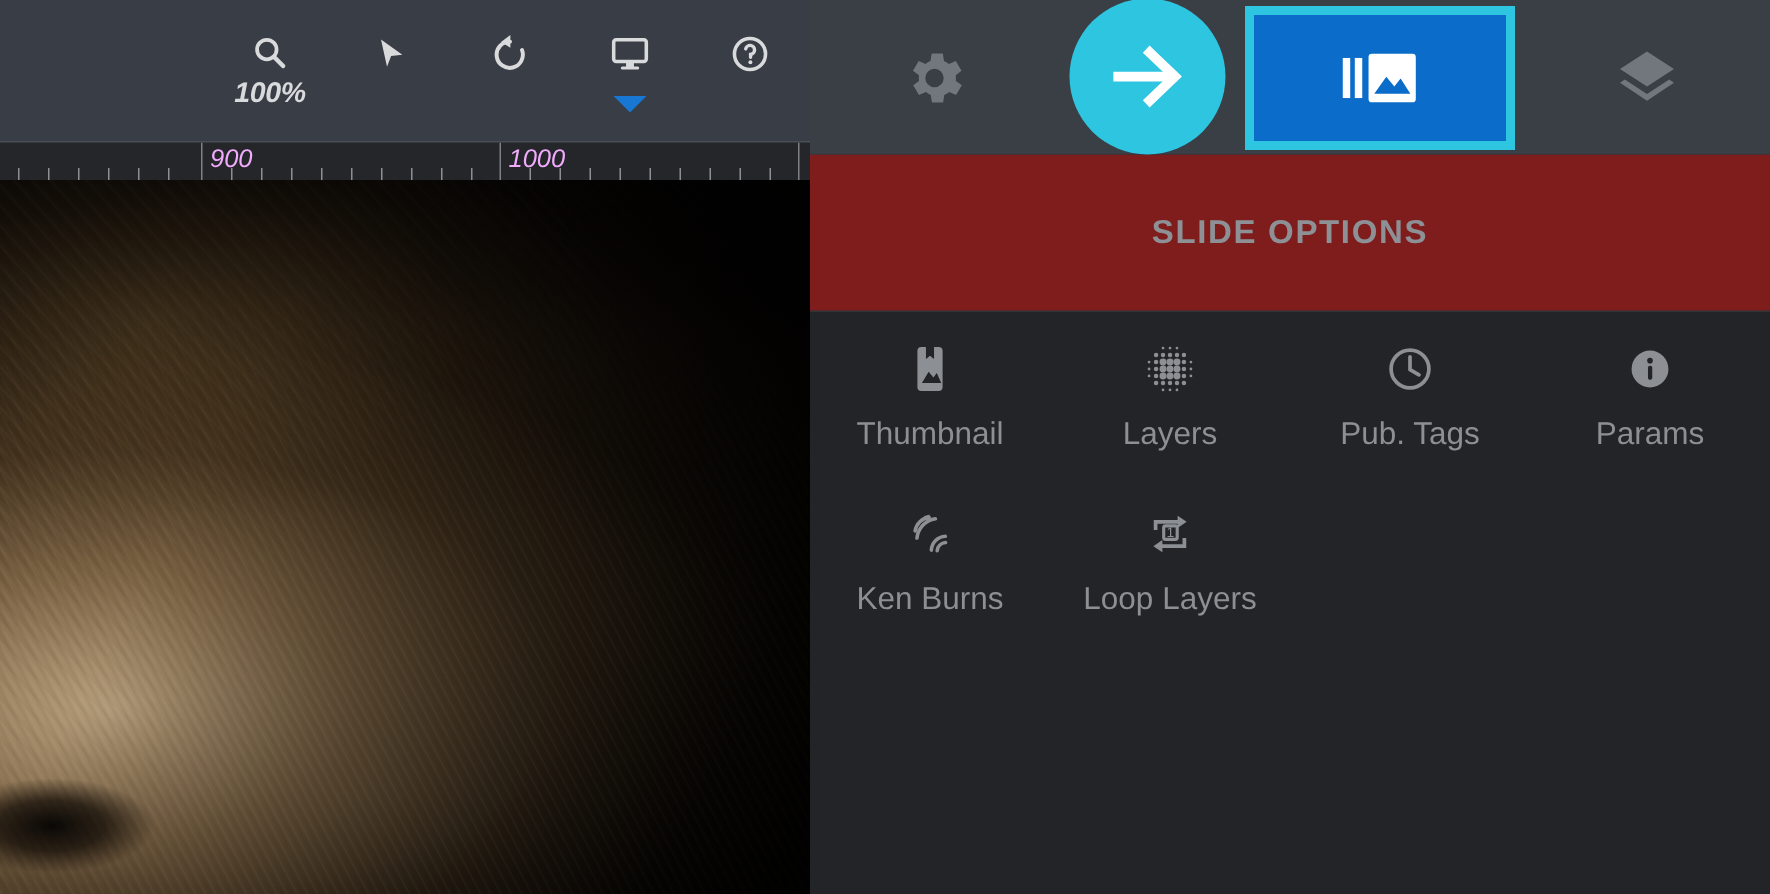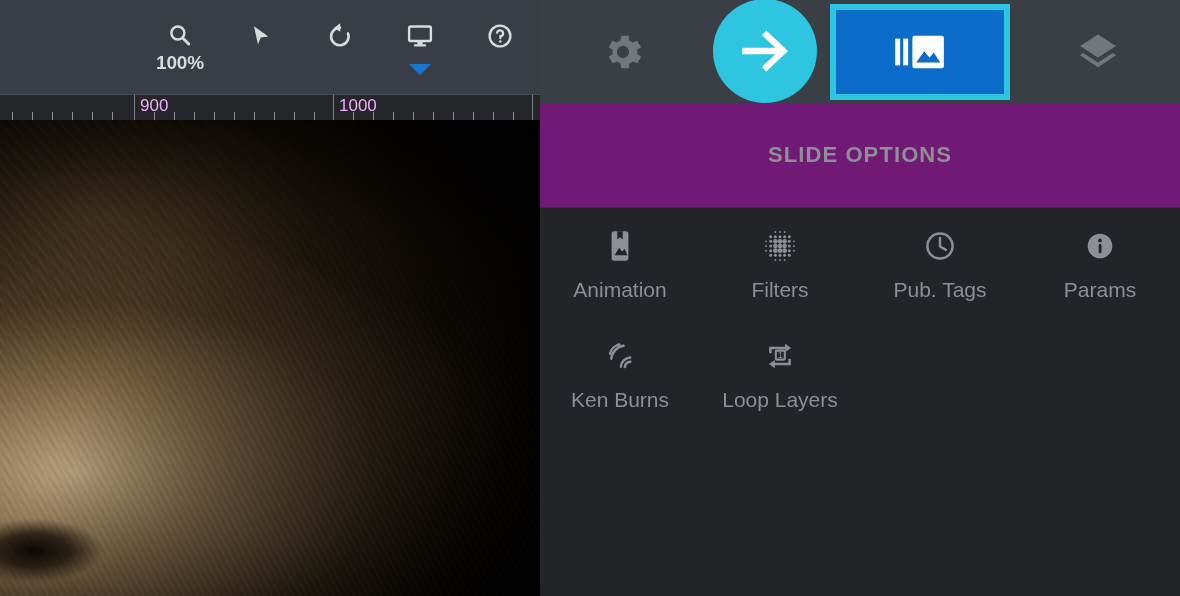--- a/index.html
+++ b/index.html
@@ -15,20 +15,21 @@
     width: 1180px; height: 596px;
     display: flex;
   }
 
   
   .left-col {
     position: relative;
     width: 540px; height: 492px;
     flex: 0 0 540px;
     background: #000;
+    font-style: italic;
   }
 
   .left-toolbar {
     position: relative;
     height: 94px;
     background: #393d45;
     display: flex;
     align-items: flex-start;
     justify-content: flex-start;
   }
@@ -202,21 +203,21 @@
 
   .panel-title {
     height: 105px;
     flex: 0 0 105px;
     display: flex; align-items: center; justify-content: center;
     color: #8d9095;
     font-size: 22px;
     font-weight: bold;
     letter-spacing: 1.1px;
     border-bottom: 1px solid #303337;
-    background: #701a75;
+    background: #7f1d1d;
   }
 
   .opt-grid {
     flex: 1 1 auto;
     display: grid;
     grid-template-columns: repeat(4, 1fr);
     grid-auto-rows: 110px;
     padding-top: 18px;
     background: #222427;
   }
@@ -379,21 +380,21 @@
 
     <div class="opt-grid" id="opt-grid">
         <div class="opt">
           <div class="opt-ico">
             <svg width="36" height="36" viewBox="0 0 24 24">
               <rect x="6.4" y="2.2" width="11.2" height="19.6" rx="1.8" fill="#8c8f94"></rect>
               <path d="M10.2 2.2 h3.6 v5.4 l-1.8-1.5 -1.8 1.5 Z" fill="#222427"></path>
               <path d="M8.4 18.2 L11.4 13.2 L13.5 15.8 L15 13.8 L17 18.2 Z" fill="#222427"></path>
             </svg>
           </div>
-          <div class="opt-lbl">Animation</div>
+          <div class="opt-lbl">Thumbnail</div>
         </div>
         <div class="opt">
           <div class="opt-ico">
             <svg width="36" height="36" viewBox="0 0 24 24">
               <circle cx="8.9" cy="2.6999999999999993" r="0.62" fill="#8c8f94"></circle>
               <circle cx="12" cy="2.6999999999999993" r="0.62" fill="#8c8f94"></circle>
               <circle cx="15.1" cy="2.6999999999999993" r="0.62" fill="#8c8f94"></circle>
               <circle cx="5.8" cy="5.8" r="1" fill="#8c8f94"></circle>
               <circle cx="8.9" cy="5.8" r="1" fill="#8c8f94"></circle>
               <circle cx="12" cy="5.8" r="1" fill="#8c8f94"></circle>
@@ -423,21 +424,21 @@
               <circle cx="5.8" cy="18.2" r="1" fill="#8c8f94"></circle>
               <circle cx="8.9" cy="18.2" r="1" fill="#8c8f94"></circle>
               <circle cx="12" cy="18.2" r="1" fill="#8c8f94"></circle>
               <circle cx="15.1" cy="18.2" r="1" fill="#8c8f94"></circle>
               <circle cx="18.2" cy="18.2" r="1" fill="#8c8f94"></circle>
               <circle cx="8.9" cy="21.3" r="0.62" fill="#8c8f94"></circle>
               <circle cx="12" cy="21.3" r="0.62" fill="#8c8f94"></circle>
               <circle cx="15.1" cy="21.3" r="0.62" fill="#8c8f94"></circle>
             </svg>
           </div>
-          <div class="opt-lbl">Filters</div>
+          <div class="opt-lbl">Layers</div>
         </div>
         <div class="opt">
           <div class="opt-ico">
             <svg width="36" height="36" viewBox="0 0 24 24">
               <circle cx="12" cy="12" r="8.4" fill="none" stroke="#8c8f94" stroke-width="1.65"></circle>
               <path d="M12 6.6 V12.3 L16 14.6" fill="none" stroke="#8c8f94" stroke-width="1.65" stroke-linecap="round" stroke-linejoin="round"></path>
             </svg>
           </div>
           <div class="opt-lbl">Pub. Tags</div>
         </div>

